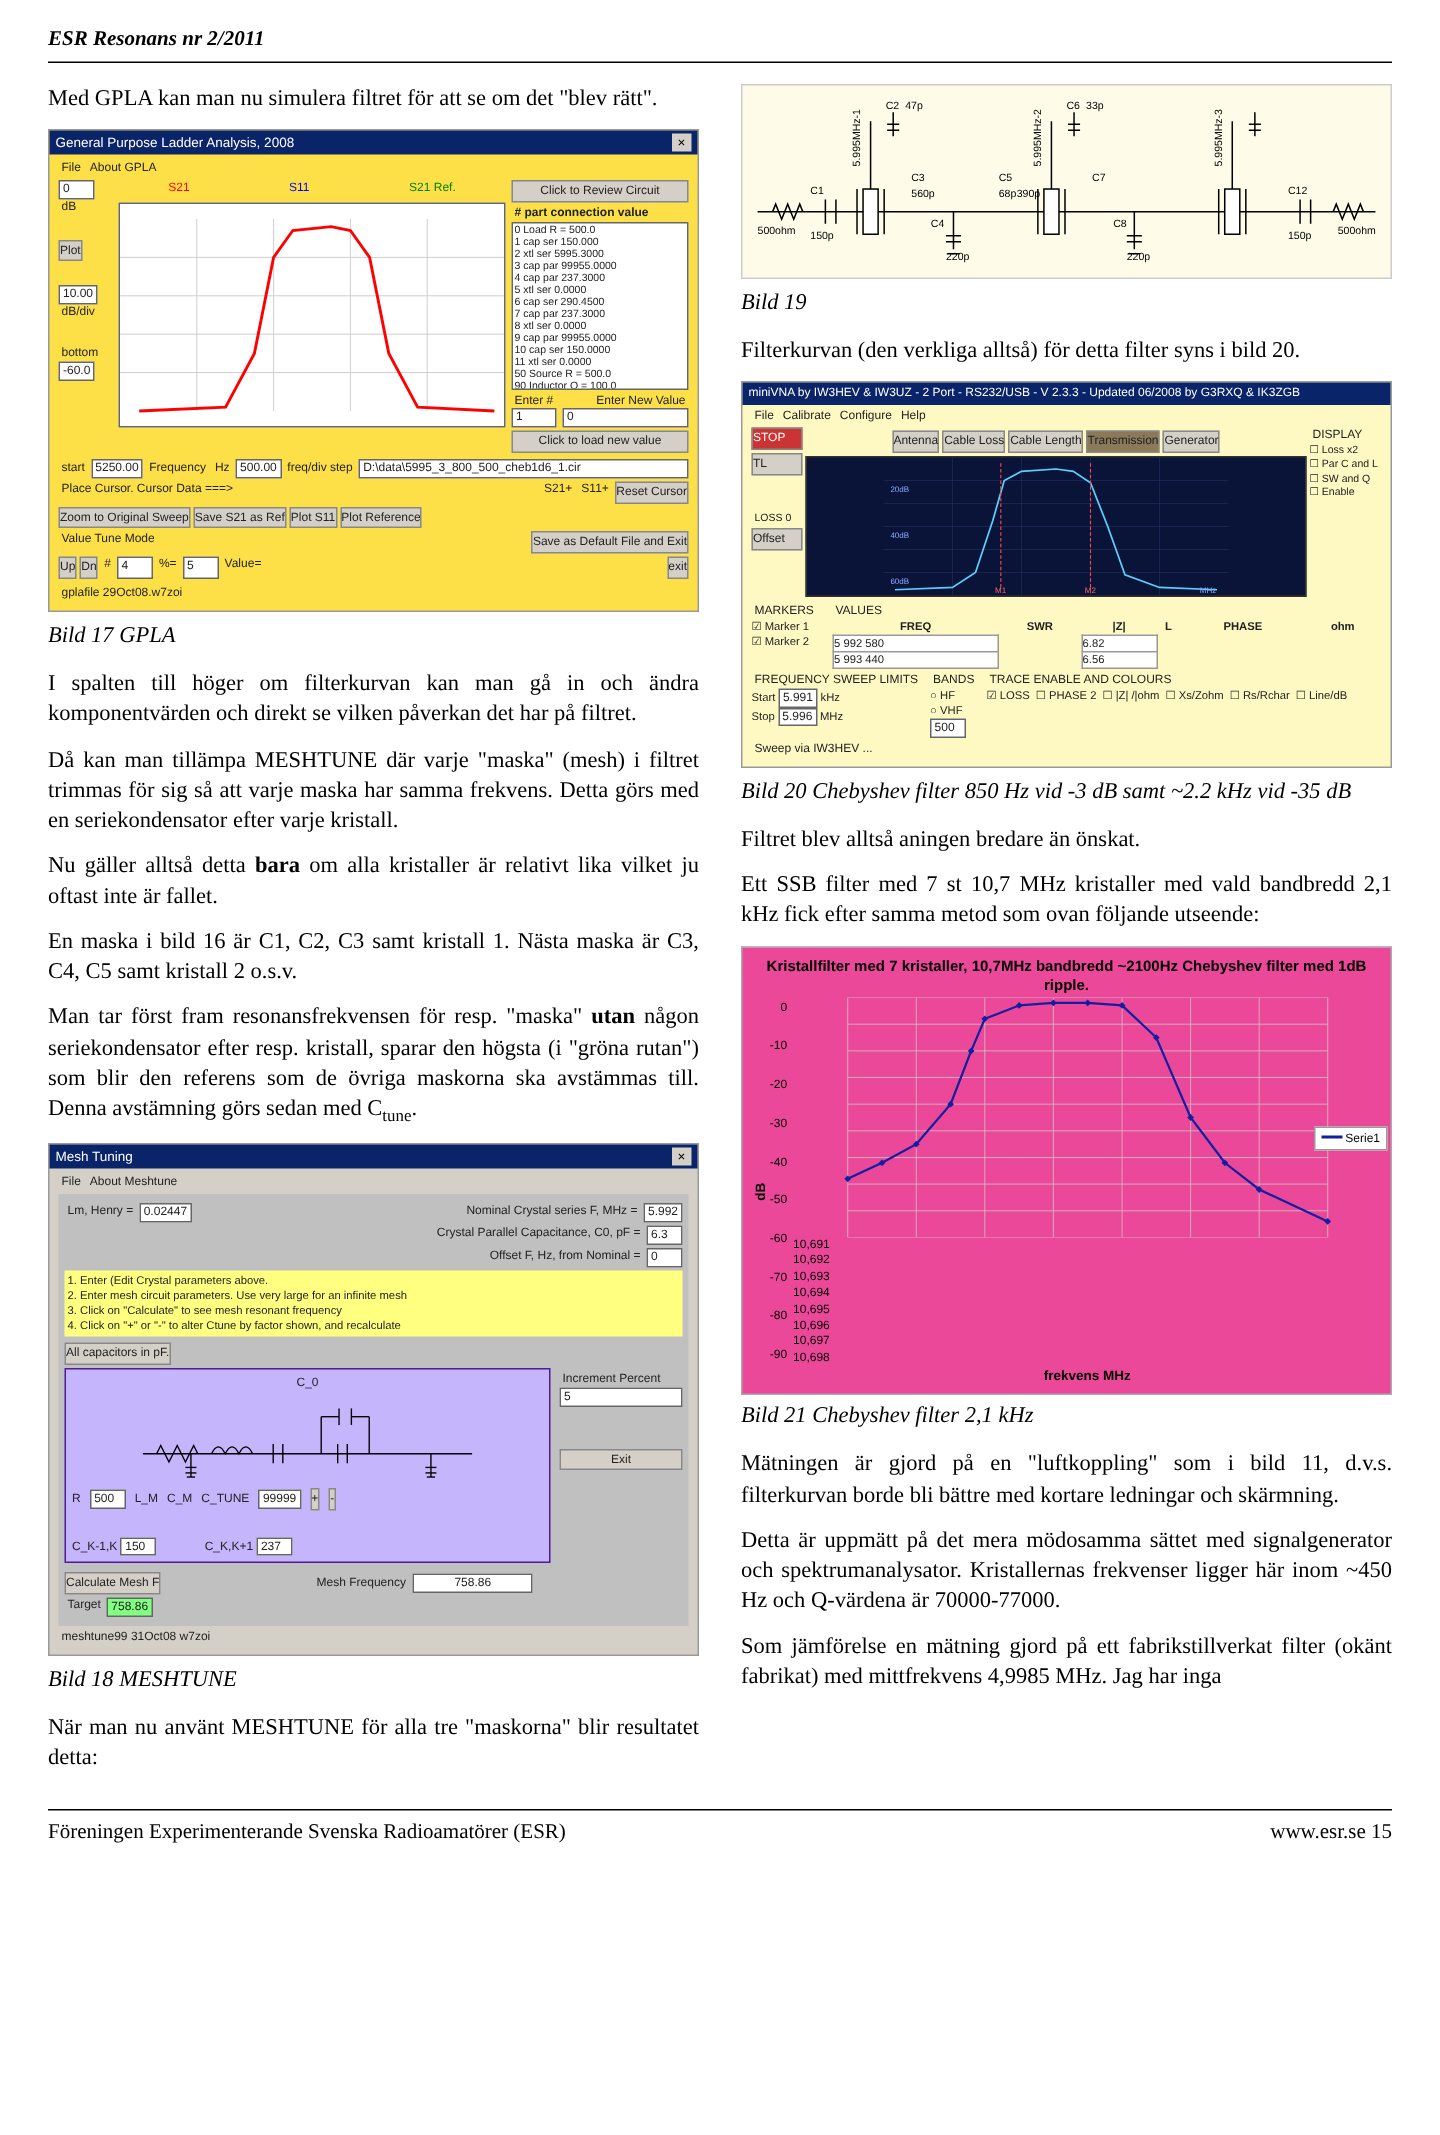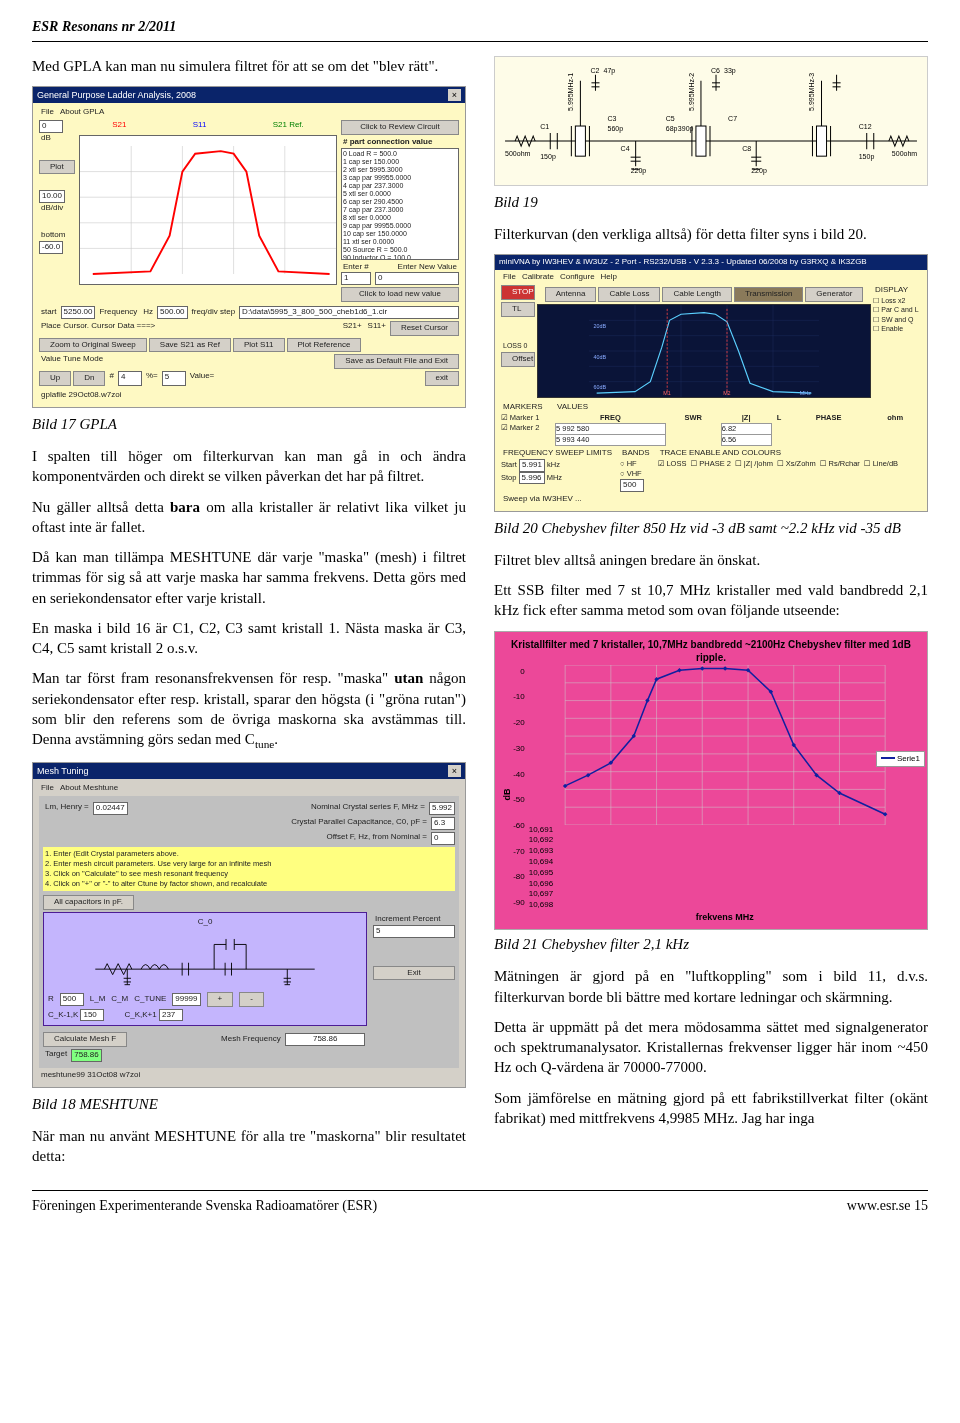--- a/index.html
+++ b/index.html
@@ -54,21 +54,21 @@
   }
   .toolbar-row {
     display: flex;
     gap: 2px;
     flex-wrap: wrap;
     margin: 2px 0;
   }
   .ui-btn {
     background: #d4d0c8;
     border: 1px solid #888;
-    padding: 1px 10px;
+    padding: 1px 0;
     font-size: 8px;
     display: inline-block;
   }
   .ui-input {
     background: #fff;
     border: 1px solid #666;
     padding: 0 2px;
     font-size: 8px;
     display: inline-block;
     min-width: 24px;
@@ -112,21 +112,21 @@
 <body>
 
 <div class="header-title">ESR Resonans nr 2/2011</div>
 <hr class="header-rule">
 
 <div class="columns">
 
   <div class="col">
     <p>Med GPLA kan man nu simulera filtret för att se om det "blev rätt".</p>
 
-    <div class="figure" style="background:#fef9c3;">
+    <div class="figure" style="background:#fde047;">
       <div style="background:#0a246a;color:#fff;padding:2px 4px;margin:-6px -6px 4px -6px;display:flex;justify-content:space-between;">
         <span>General Purpose Ladder Analysis, 2008</span>
         <span style="background:#d4d0c8;color:#000;padding:0 4px;">×</span>
       </div>
       <div class="toolbar-row">
         <span class="ui-label">File</span>
         <span class="ui-label">About GPLA</span>
       </div>
       <div style="display:flex;gap:4px;">
 
@@ -225,22 +225,22 @@
         <span class="ui-input">5</span>
         <span class="ui-label">Value=</span>
         <span style="flex:1"></span>
         <span class="ui-btn">exit</span>
       </div>
       <div class="ui-label">gplafile 29Oct08.w7zoi</div>
     </div>
     <p class="fig-caption">Bild 17 GPLA</p>
 
     <p>I spalten till höger om filterkurvan kan man gå in och ändra komponentvärden och direkt se vilken påverkan det har på filtret.</p>
+    <p>Då kan man tillämpa MESHTUNE där varje "maska" (mesh) i filtret trimmas för sig så att varje maska har samma frekvens. Detta görs med en seriekondensator efter varje kristall.</p>
     <p><span>Nu gäller alltså detta </span><b>bara</b><span> om alla kristaller är relativt lika vilket ju oftast inte är fallet.</span></p>
-    <p>Då kan man tillämpa MESHTUNE där varje "maska" (mesh) i filtret trimmas för sig så att varje maska har samma frekvens. Detta görs med en seriekondensator efter varje kristall.</p>
     <p>En maska i bild 16 är C1, C2, C3 samt kristall 1. Nästa maska är C3, C4, C5 samt kristall 2 o.s.v.</p>
     <p><span>Man tar först fram resonansfrekvensen för resp. "maska" </span><b>utan</b><span> någon seriekondensator efter resp. kristall, sparar den högsta (i "gröna rutan") som blir den referens som de övriga maskorna ska avstämmas till. Denna avstämning görs sedan med C</span><span class="sub">tune</span><span>.</span></p>
 
     <div class="figure" style="background:#d4d0c8;">
       <div style="background:#0a246a;color:#fff;padding:2px 4px;margin:-6px -6px 4px -6px;display:flex;justify-content:space-between;">
         <span>Mesh Tuning</span>
         <span style="background:#d4d0c8;color:#000;padding:0 4px;">×</span>
       </div>
       <div class="toolbar-row">
         <span class="ui-label">File</span>
@@ -313,21 +313,21 @@
             <div style="display:flex;gap:6px;font-size:8px;align-items:center;">
               <span>R</span>
               <span class="ui-input">500</span>
               <span>L_M</span>
               <span>C_M</span>
               <span>C_TUNE</span>
               <span class="ui-input">99999</span>
               <span class="ui-btn">+</span>
               <span class="ui-btn">-</span>
             </div>
-            <div style="display:flex;gap:20px;font-size:8px;margin-top:2px;">
+            <div style="display:flex;gap:32px;font-size:8px;margin-top:18px;">
               <span><span>C_K-1,K</span> <span class="ui-input">150</span></span>
               <span><span>C_K,K+1</span> <span class="ui-input">237</span></span>
             </div>
           </div>
           <div style="width:82px;">
             <div class="ui-label">Increment Percent</div>
             <span class="ui-input" style="display:block;">5</span>
             <span class="ui-btn" style="display:block;margin-top:28px;text-align:center;">Exit</span>
           </div>
         </div>

